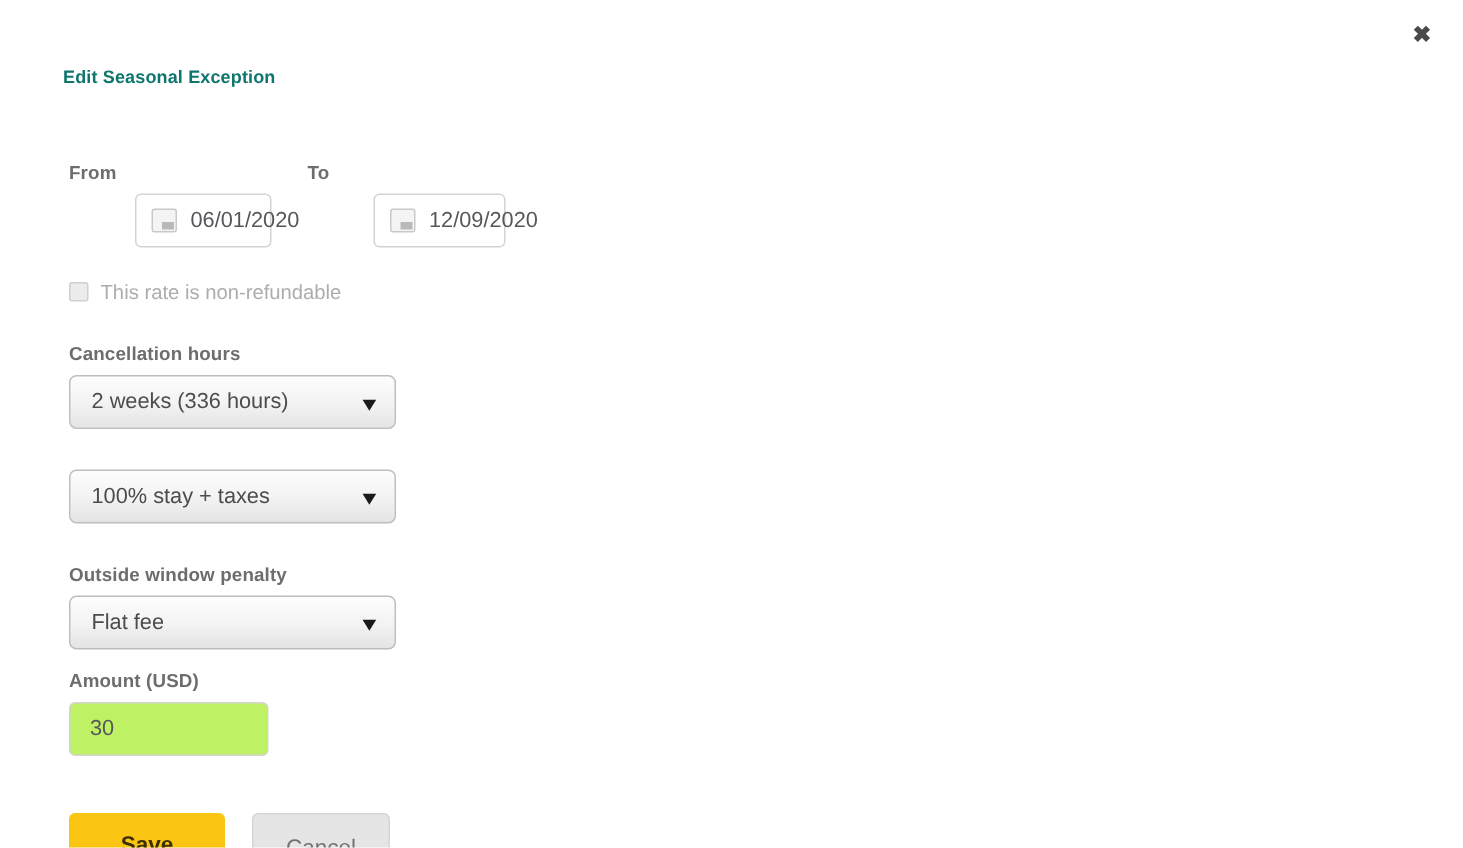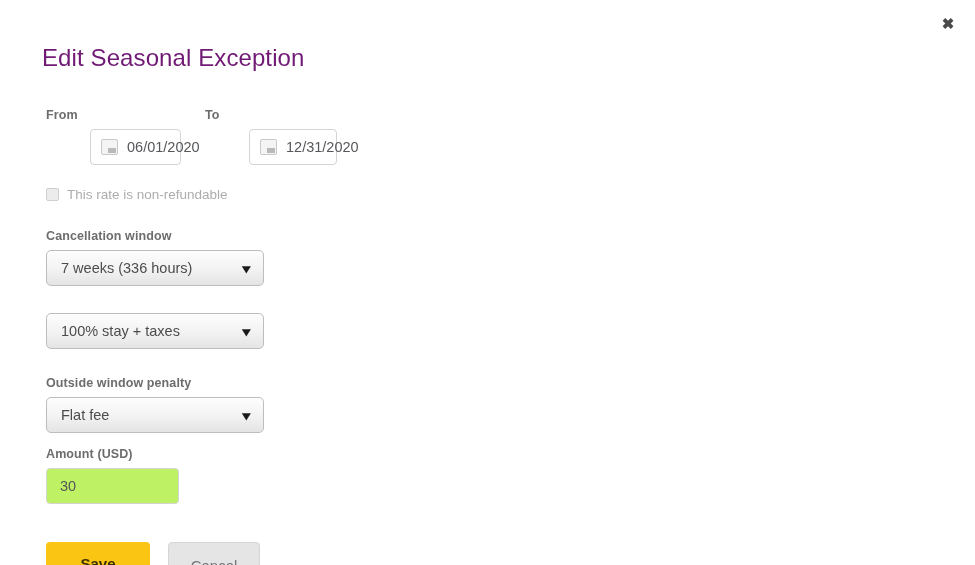--- a/index.html
+++ b/index.html
@@ -42,23 +42,23 @@
     background: none;
     border: none;
     padding: 0;
     font-family: "Liberation Sans", sans-serif;
   }
 
   .dialog-title {
     position: absolute;
     left: 42px;
     top: 44px;
-    font-size: 24px;
-    font-weight: normal;
-    color: #701a75;
+    font-size: 12px;
+    font-weight: bold;
+    color: #0f766e;
     letter-spacing: 0.1px;
     white-space: nowrap;
   }
 
   .form {
     position: absolute;
     left: 46px;
     top: 108px;
     width: 420px;
   }
@@ -241,34 +241,34 @@
         <div class="field-label">From</div>
         <div class="date-input">
           <span class="cal-icon"></span>
           <span class="date-value">06/01/2020</span>
         </div>
       </div>
       <div class="date-group to">
         <div class="field-label">To</div>
         <div class="date-input">
           <span class="cal-icon"></span>
-          <span class="date-value">12/31/2020</span>
+          <span class="date-value">12/09/2020</span>
         </div>
       </div>
     </div>
 
     <div class="checkbox-row">
       <span class="checkbox-box"></span>
       <span class="checkbox-label">This rate is non-refundable</span>
     </div>
 
     <div class="select-block">
-      <div class="field-label">Cancellation window</div>
+      <div class="field-label">Cancellation hours</div>
       <div class="select-control">
-        <span class="select-value">7 weeks (336 hours)</span>
+        <span class="select-value">2 weeks (336 hours)</span>
         <span class="chevron-down">▾</span>
       </div>
     </div>
 
     <div class="select-block">
       <div class="select-control">
         <span class="select-value">100% stay + taxes</span>
         <span class="chevron-down">▾</span>
       </div>
     </div>

